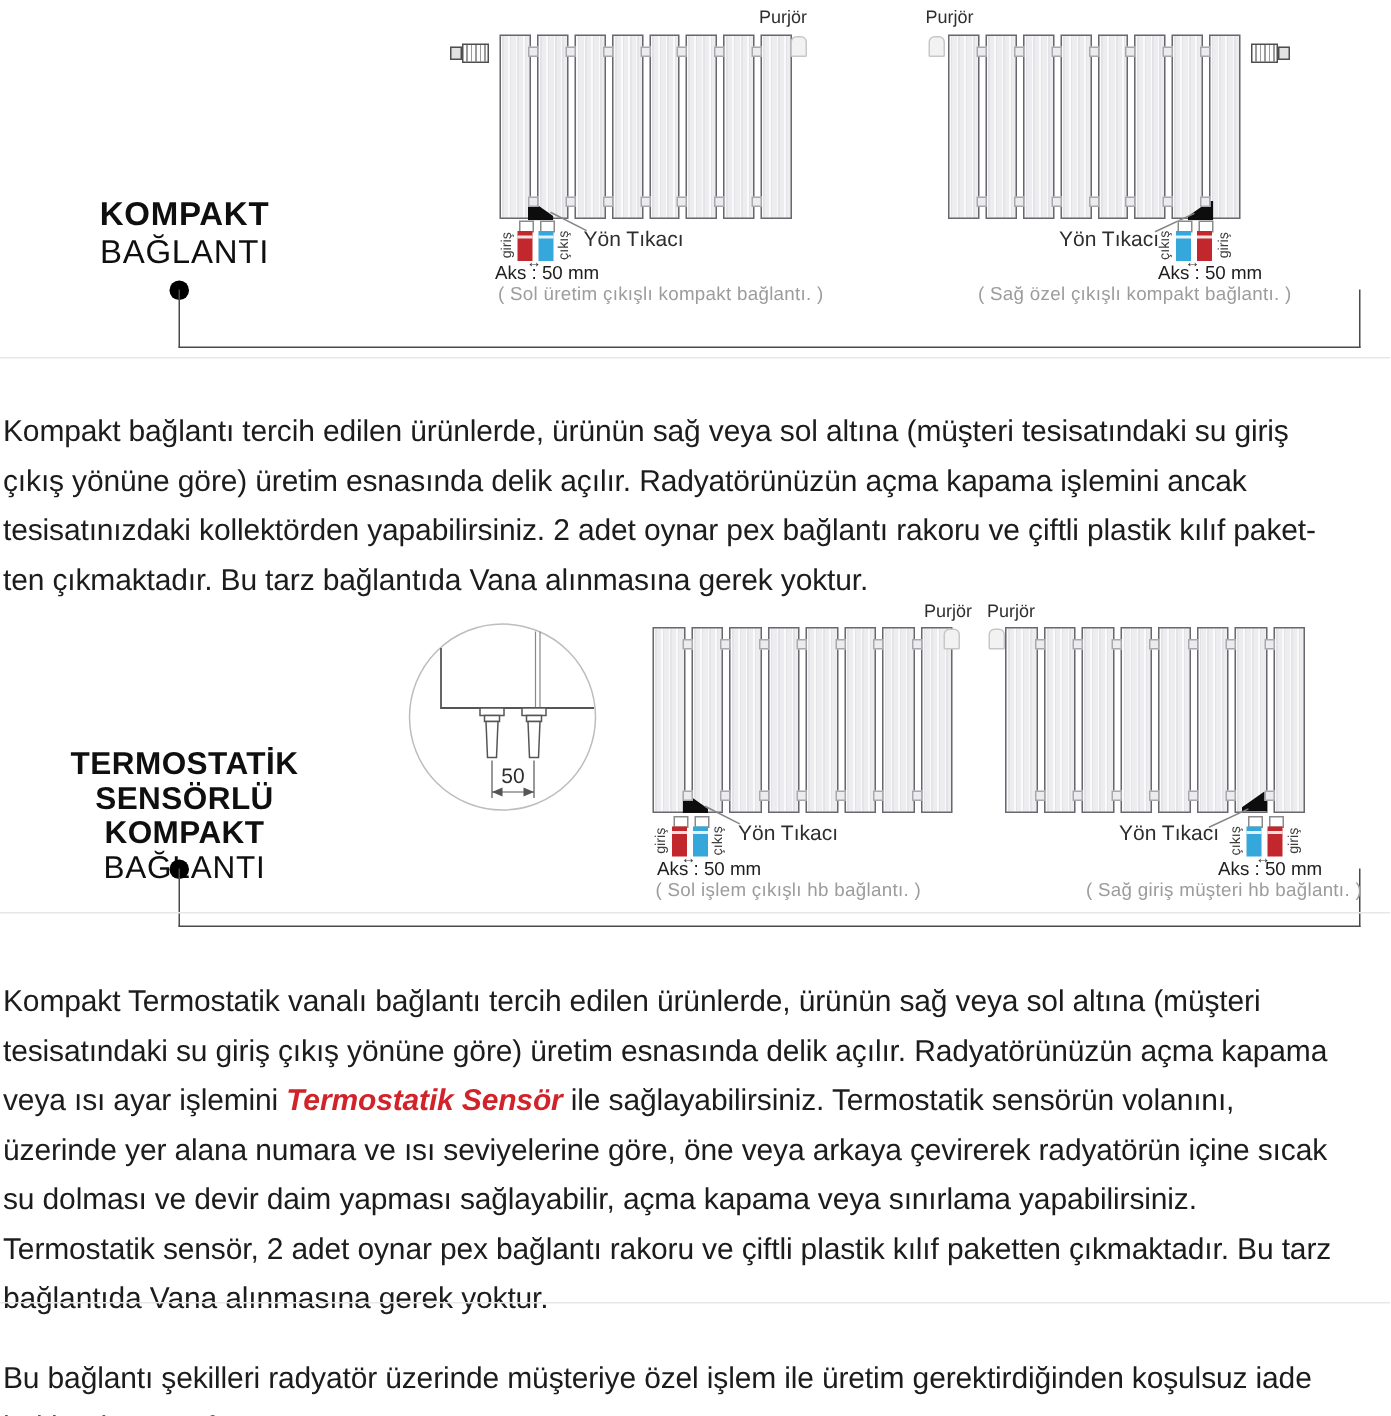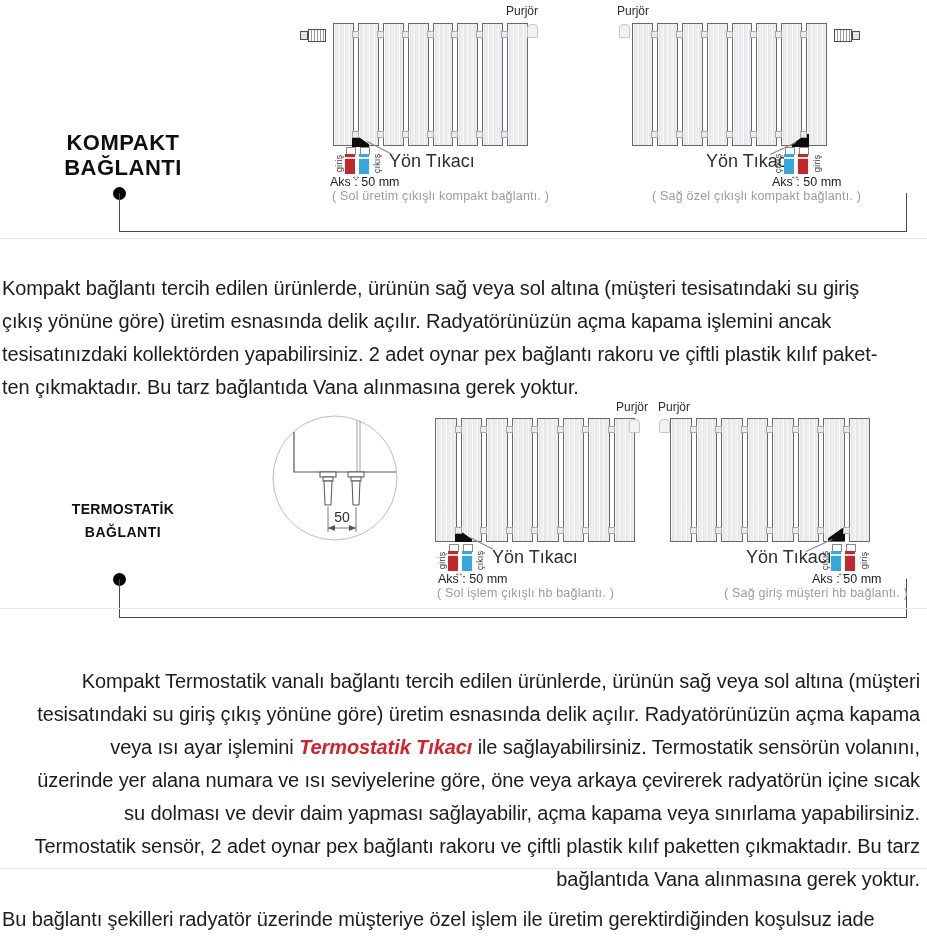--- a/index.html
+++ b/index.html
@@ -6,22 +6,22 @@
   #page{position:relative;width:927px;height:944px;background:#fff;overflow:hidden;
         font-family:"Liberation Sans","DejaVu Sans",sans-serif;color:#1c1c1c;}
 
   
   .para{position:absolute;left:2px;width:918px;font-size:20px;line-height:33px;
         letter-spacing:-0.1px;white-space:pre-line;color:#1c1c1c;}
   .hl{color:#d2232a;font-weight:bold;font-style:italic;}
 
   .sec-title{position:absolute;text-align:center;color:#0f0f0f;font-weight:bold;}
   .t1{left:28px;top:130px;width:190px;font-size:22px;line-height:25px;letter-spacing:.5px;}
-  .t2{left:10px;top:498px;width:226px;font-size:14px;line-height:23px;letter-spacing:.3px;}
-  .sec-title .reg{font-weight:bold;letter-spacing:.5px;}
+  .t2{left:10px;top:498px;width:226px;font-size:21px;line-height:23px;letter-spacing:.3px;}
+  .sec-title .reg{font-weight:normal;letter-spacing:.5px;}
 
   
   .dot{position:absolute;width:13px;height:13px;border-radius:50%;background:#000;}
   .bracket{position:absolute;border-left:1.5px solid #4a4a4a;border-bottom:1.5px solid #4a4a4a;
            border-right:1.5px solid #4a4a4a;}
   .divider{position:absolute;left:0;width:927px;height:1px;background:#e7e7e7;}
 
   
   .radiator{position:absolute;display:flex;gap:4px;}
   .panel{flex:1;position:relative;border:1px solid #66686e;background-color:#ededf0;
@@ -50,21 +50,21 @@
   .leader{position:absolute;height:1px;background:#858585;transform-origin:left center;}
 
   .fit{position:absolute;width:8px;height:6px;border:1px solid #8a8a8a;background:#fff;}
   .pipe{position:absolute;width:10px;height:20px;}
   .pipe.red{background:#c1272d;} .pipe.blue{background:#35a7da;}
   .pipe::before{content:"";position:absolute;left:0;top:3px;width:100%;height:2px;background:rgba(255,255,255,.85);}
 
   .vlabel{position:absolute;width:26px;text-align:center;font-size:9.5px;color:#3d3d3d;
           transform:rotate(-90deg);}
   .axarrow{position:absolute;font-size:10px;color:#333;}
-  .dlabel{position:absolute;font-size:18px;color:#2e2e2e;}
+  .dlabel{position:absolute;font-size:14px;color:#2e2e2e;}
   .aks{position:absolute;font-size:12.5px;color:#1d1d1d;}
   .cap{position:absolute;font-size:12.5px;color:#9c9c9c;letter-spacing:.2px;}
 
   .detail-svg{position:absolute;left:271px;top:414px;}
 </style>
 </head>
 <body>
 
 <div id="page">
 
@@ -129,20 +129,21 @@
 
   <div class="divider" style="top:238px;"></div>
 
   <p class="para" style="top:252px;">Kompakt bağlantı tercih edilen ürünlerde, ürünün sağ veya sol altına (müşteri tesisatındaki su giriş
 çıkış yönüne göre) üretim esnasında delik açılır. Radyatörünüzün açma kapama işlemini ancak
 tesisatınızdaki kollektörden yapabilirsiniz. 2 adet oynar pex bağlantı rakoru ve çiftli plastik kılıf paket-
 ten çıkmaktadır. Bu tarz bağlantıda Vana alınmasına gerek yoktur.</p>
 
   <div class="sec-title t2">
     <div>TERMOSTATİK</div>
+    <div>SENSÖRLÜ KOMPAKT</div>
     <div class="reg">BAĞLANTI</div>
   </div>
   <div class="dot" style="left:113px;top:573px;"></div>
   <div class="bracket" style="left:119px;top:579px;width:786px;height:38px;"></div>
 
   <svg class="detail-svg" width="128" height="128" viewBox="0 0 128 128">
     <circle cx="64" cy="64" r="62" fill="none" stroke="#bdbdbd" stroke-width="1"></circle>
     <path d="M23 18 V58 H125" fill="none" stroke="#555" stroke-width="1.2"></path>
     <path d="M86 7 V58 M89 7 V58" fill="none" stroke="#888" stroke-width="0.8"></path>
     <g fill="#fff" stroke="#555" stroke-width="1">
@@ -205,23 +206,23 @@
   <div class="pipe blue" style="left:831px;top:551px;"></div>
   <div class="pipe red" style="left:845px;top:551px;"></div>
   <div class="vlabel" style="left:811px;top:555px;">çıkış</div>
   <div class="vlabel" style="left:850px;top:555px;">giriş</div>
   <div class="axarrow" style="left:837px;top:567px;">↔</div>
   <div class="aks" style="left:812px;top:572px;">Aks : 50 mm</div>
   <div class="cap" style="left:724px;top:586px;">( Sağ giriş müşteri hb bağlantı. )</div>
 
   <div class="divider" style="top:608px;"></div>
 
-  <p class="para" style="top:645px;text-align:right;"><span>Kompakt Termostatik vanalı bağlantı tercih edilen ürünlerde, ürünün sağ veya sol altına (müşteri
+  <p class="para" style="top:632px;"><span>Kompakt Termostatik vanalı bağlantı tercih edilen ürünlerde, ürünün sağ veya sol altına (müşteri
 tesisatındaki su giriş çıkış yönüne göre) üretim esnasında delik açılır. Radyatörünüzün açma kapama
-veya ısı ayar işlemini </span><span class="hl">Termostatik Tıkacı</span><span> ile sağlayabilirsiniz. Termostatik sensörün volanını,
+veya ısı ayar işlemini </span><span class="hl">Termostatik Sensör</span><span> ile sağlayabilirsiniz. Termostatik sensörün volanını,
 üzerinde yer alana numara ve ısı seviyelerine göre, öne veya arkaya çevirerek radyatörün içine sıcak
 su dolması ve devir daim yapması sağlayabilir, açma kapama veya sınırlama yapabilirsiniz.
 Termostatik sensör, 2 adet oynar pex bağlantı rakoru ve çiftli plastik kılıf paketten çıkmaktadır. Bu tarz
 bağlantıda Vana alınmasına gerek yoktur.</span></p>
 
   <div class="divider" style="top:868px;"></div>
   <p class="para" style="top:883px;">Bu bağlantı şekilleri radyatör üzerinde müşteriye özel işlem ile üretim gerektirdiğinden koşulsuz iade
 hakkından muaftır.</p>
 
 </div>

